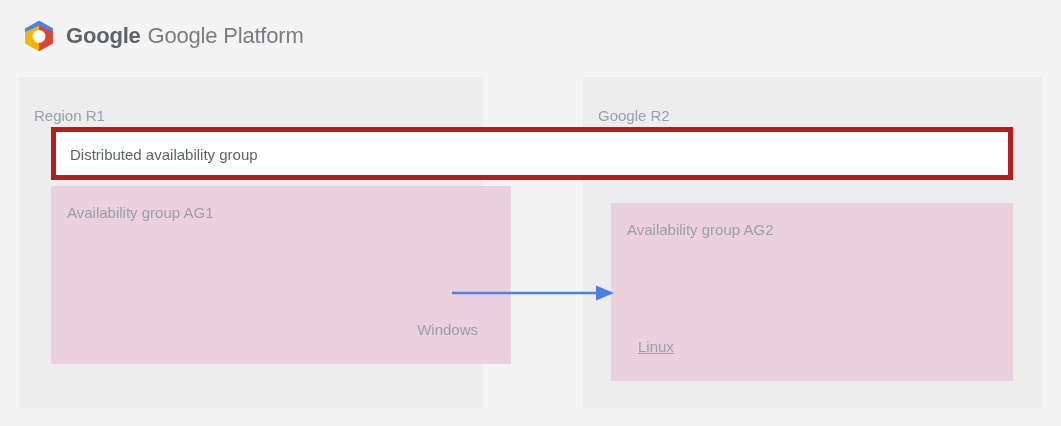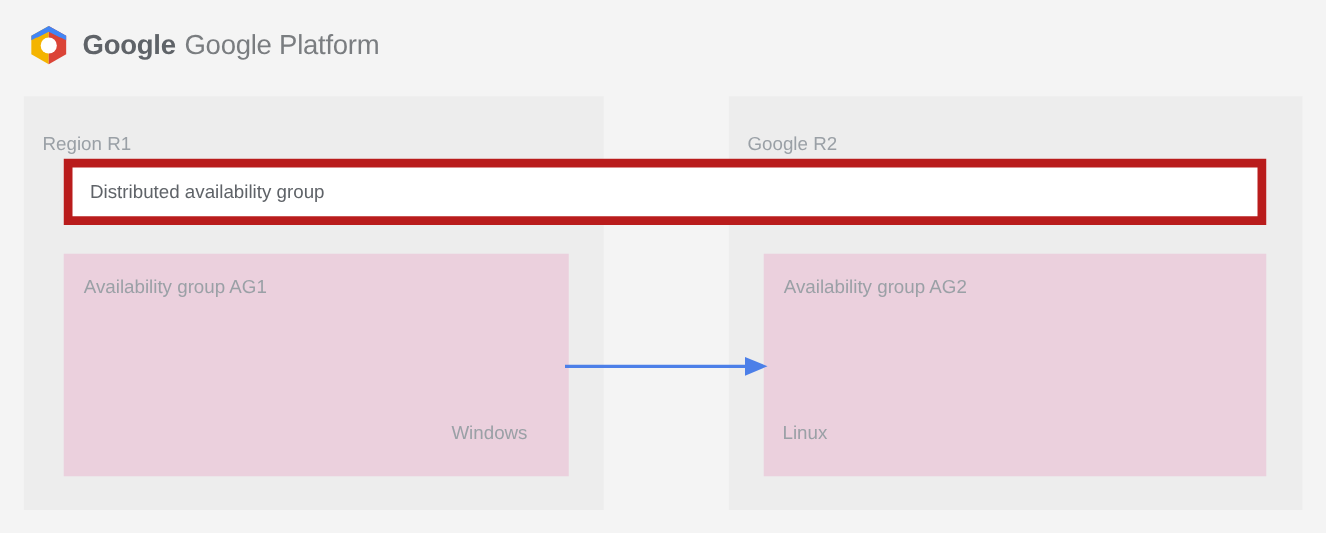--- a/index.html
+++ b/index.html
@@ -82,42 +82,42 @@
   }
 
   
   #dag-box {
     position: absolute;
     left: 51px;
     top: 127px;
     width: 962px;
     height: 53px;
     background: #ffffff;
-    border: 7px solid #b91c1c;
+    border: 5px solid #b91c1c;
     box-sizing: border-box;
   }
   #dag-label {
     position: absolute;
     left: 14px;
     top: 50%;
     transform: translateY(-50%);
     font-size: 15px;
     color: #5f6368;
     white-space: nowrap;
   }
 
   
   .ag-box {
     position: absolute;
     background: #ebd0dd;
   }
   #ag1-box {
     left: 51px;
-    top: 203px;
-    width: 404px;
+    top: 186px;
+    width: 460px;
     height: 178px;
   }
   #ag2-box {
     left: 611px;
     top: 203px;
     width: 402px;
     height: 178px;
   }
   .ag-title {
     position: absolute;
@@ -132,22 +132,23 @@
     font-size: 15px;
     color: #9aa0a6;
     white-space: nowrap;
   }
   #ag1-os {
     right: 33px;
     bottom: 26px;
     margin-top: 36px;
   }
   #ag2-os {
-    left: 15px;
+    left: 27px;
     bottom: 26px;
+    text-decoration: underline;
   }
 
   
   #replication-arrow {
     position: absolute;
     left: 448px;
     top: 278px;
     width: 170px;
     height: 30px;
     overflow: visible;

